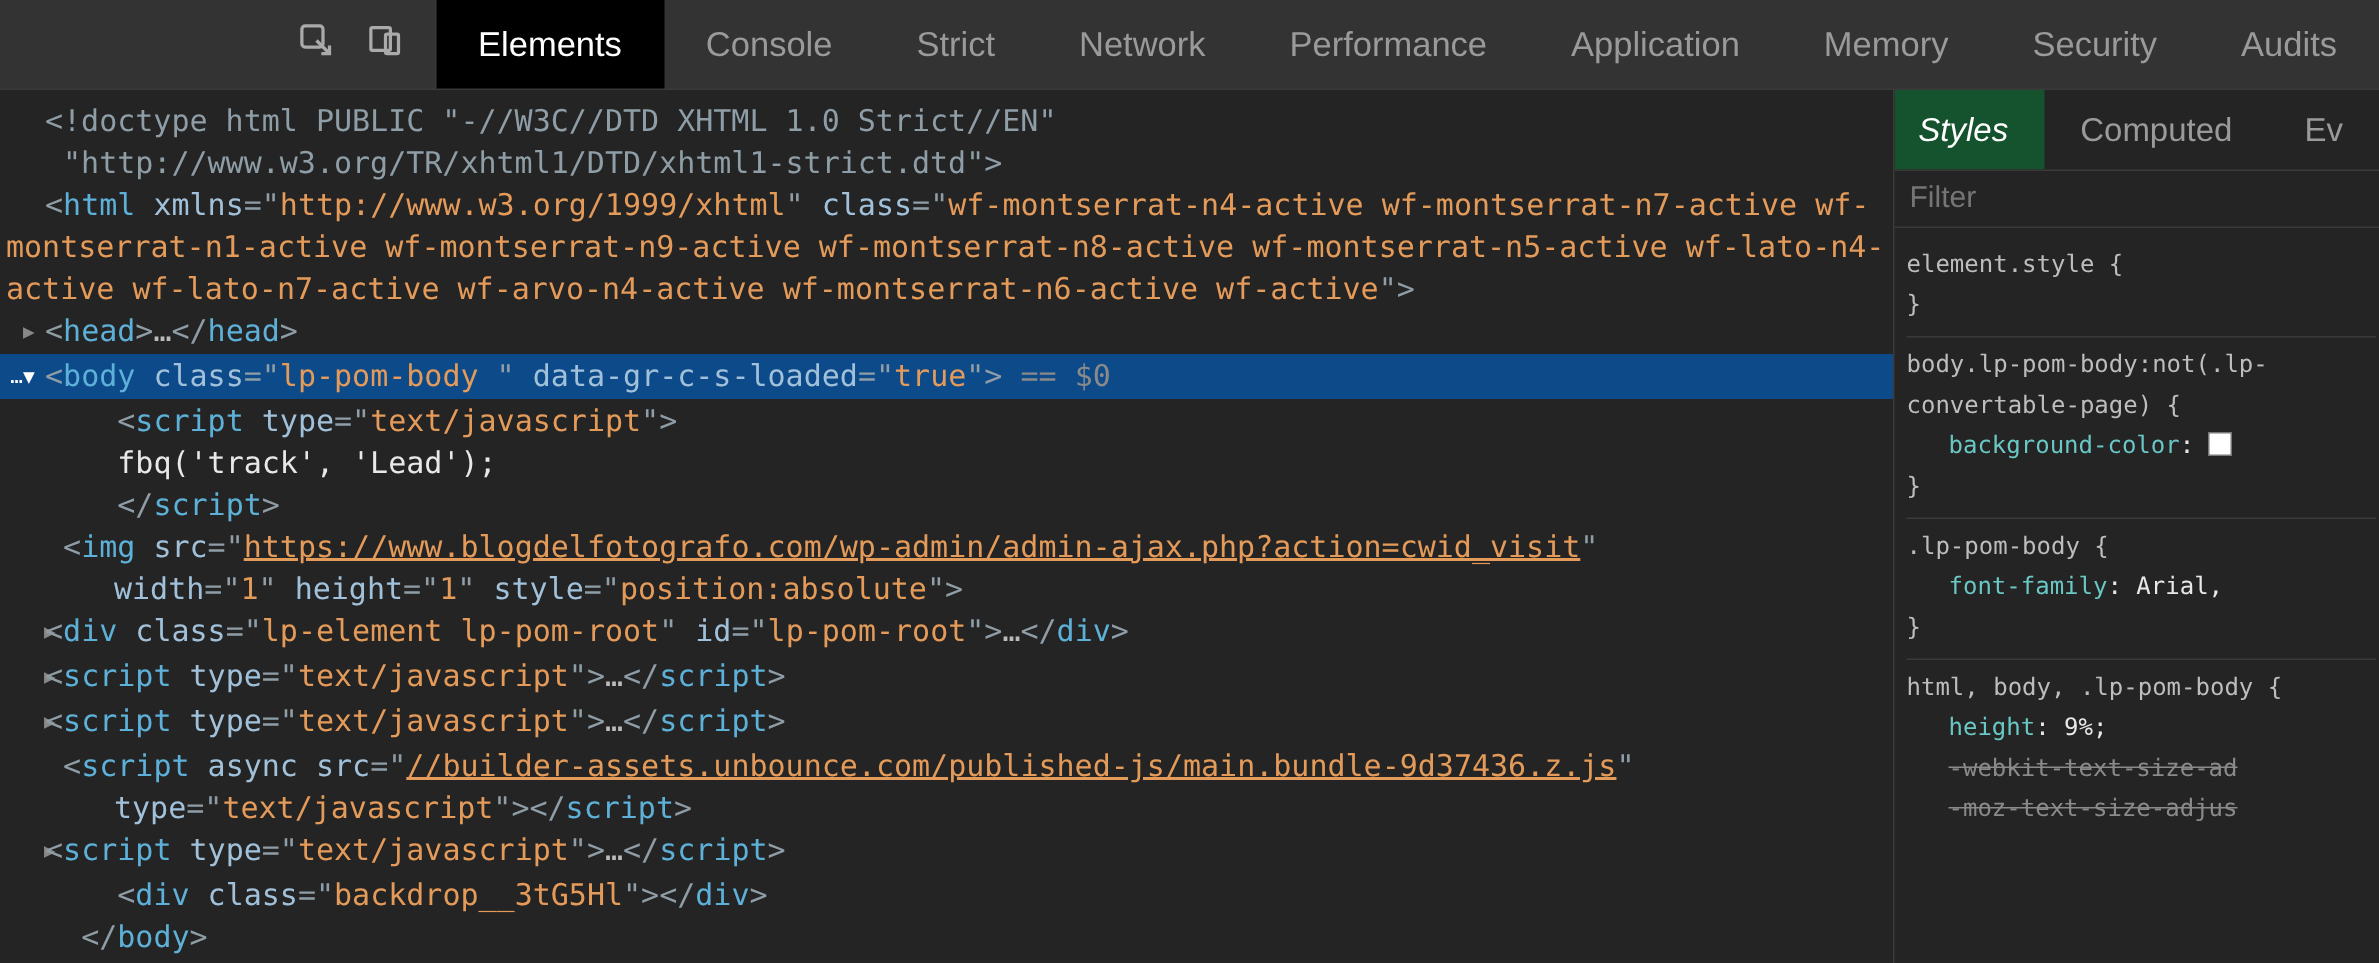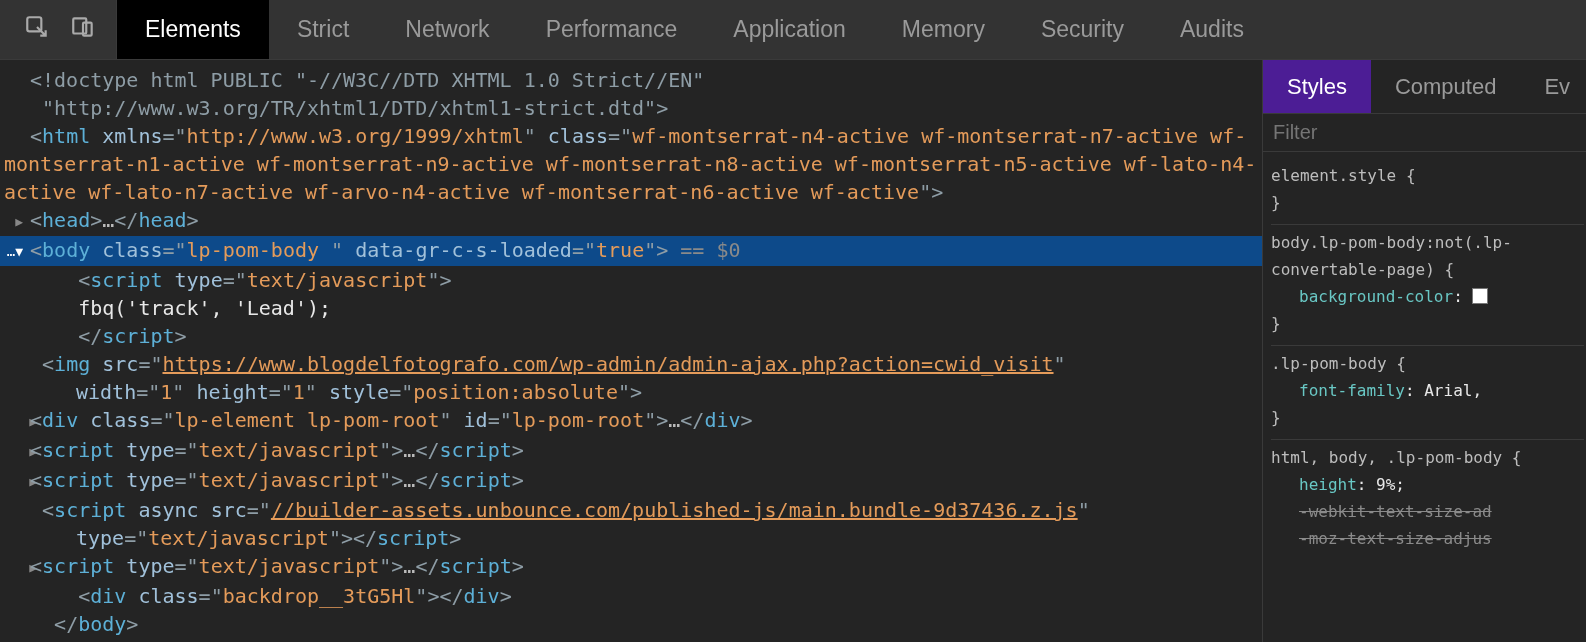--- a/index.html
+++ b/index.html
@@ -4,21 +4,21 @@
 <style>
   * { box-sizing: border-box; margin: 0; padding: 0; }
   html, body { width: 1586px; height: 642px; overflow: hidden; }
   body {
     background: #242424;
     font-family: Menlo, Consolas, "Lucida Console", monospace;
     font-size: 20px;
     color: #ccc;
   }
   .mono { font-family: Menlo, Consolas, monospace; }
-  .sans { font-family: "Helvetica Neue", Arial, sans-serif; }
+  .sans { font-family: "Helvetica Neue", Arial, sans-serif; justify-content: flex-end; }
 
   
   .toolbar {
     height: 60px;
     background: #333333;
     border-bottom: 1px solid #3a3a3a;
     display: flex;
     align-items: stretch;
   }
   .toolbar .tool-icons {
@@ -94,21 +94,21 @@
     align-items: stretch;
     border-bottom: 1px solid #3a3a3a;
     overflow: hidden;
   }
   .side-tab {
     display:flex; align-items:center;
     padding: 0 24px;
     color: #9a9a9a;
     font-size: 22px;
   }
-  .side-tab.active { background:#4c1d95; color:#fff; }
+  .side-tab.active { background:#14532d; color:#fff;font-style:italic; }
   .filter {
     height: 38px;
     border-bottom: 1px solid #3a3a3a;
     padding: 0 10px;
     display:flex; align-items:center;
   }
   .filter input {
     background: transparent;
     border: none;
     outline: none;
@@ -152,20 +152,21 @@
     </span>
     <span>
       <svg class="icon" viewBox="0 0 24 24">
           <rect x="3" y="4" width="12" height="14" rx="1"></rect>
           <rect x="12" y="8" width="8" height="12" rx="1"></rect>
         </svg>
     </span>
   </div>
   <div class="tabs">
     <div class="tab active">Elements</div>
+    <div class="tab">Console</div>
     <div class="tab">Strict</div>
     <div class="tab">Network</div>
     <div class="tab">Performance</div>
     <div class="tab">Application</div>
     <div class="tab">Memory</div>
     <div class="tab">Security</div>
     <div class="tab">Audits</div>
   </div>
 </div>
 

